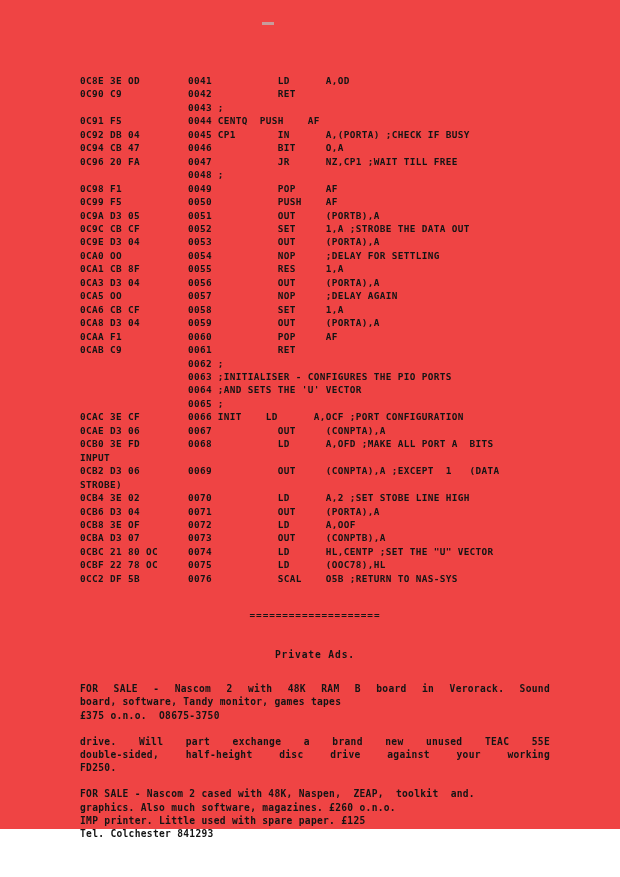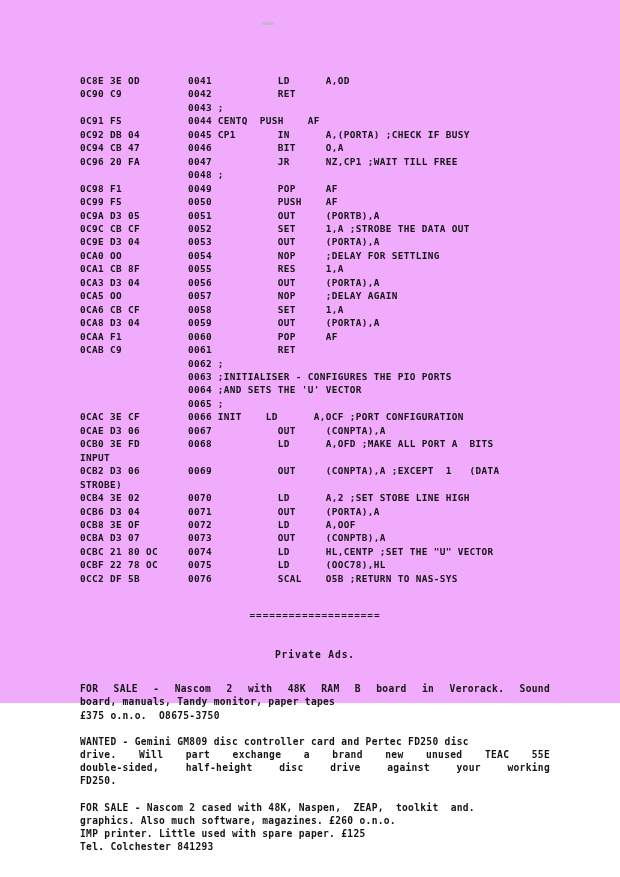--- a/index.html
+++ b/index.html
@@ -12,22 +12,22 @@
     width: 620px;
     height: 877px;
     overflow: hidden;
     font-family: "DejaVu Sans Mono", "Liberation Mono", monospace;
     color: #141414;
     position: relative;
   }
   #page {
     position: relative;
     width: 620px;
-    height: 703px;
-    background: #f0abfc;
+    height: 829px;
+    background: #ef4444;
   }
   
   .scan-artifact {
     position: absolute;
     top: 22px;
     left: 262px;
     width: 12px;
     height: 3px;
     background: #b9b9b9;
     opacity: .75;
@@ -102,25 +102,24 @@
 
     <div class="sep-wrap">
       <span class="sep">====================</span>
     </div>
 
     <div class="ads-heading">Private Ads.</div>
 
     <div class="ads" id="ads-root">
         <div class="ad">
           <div class="ad-line justified">FOR SALE - Nascom 2 with 48K RAM  B  board  in  Verorack.  Sound</div>
-          <div class="ad-line">board, manuals, Tandy monitor, paper tapes</div>
+          <div class="ad-line">board, software, Tandy monitor, games tapes</div>
           <div class="ad-line">£375 o.n.o.  O8675-3750</div>
         </div>
         <div class="ad">
-          <div class="ad-line">WANTED - Gemini GM809 disc controller card and Pertec FD250 disc</div>
           <div class="ad-line justified">drive.  Will  part  exchange  a  brand  new  unused   TEAC   55E</div>
           <div class="ad-line justified">double-sided,  half-height  disc  drive  against  your   working</div>
           <div class="ad-line">FD250.</div>
         </div>
         <div class="ad">
           <div class="ad-line">FOR SALE - Nascom 2 cased with 48K, Naspen,  ZEAP,  toolkit  and.</div>
           <div class="ad-line">graphics. Also much software, magazines. £260 o.n.o.</div>
           <div class="ad-line">IMP printer. Little used with spare paper. £125</div>
           <div class="ad-line">Tel. Colchester 841293</div>
         </div>

